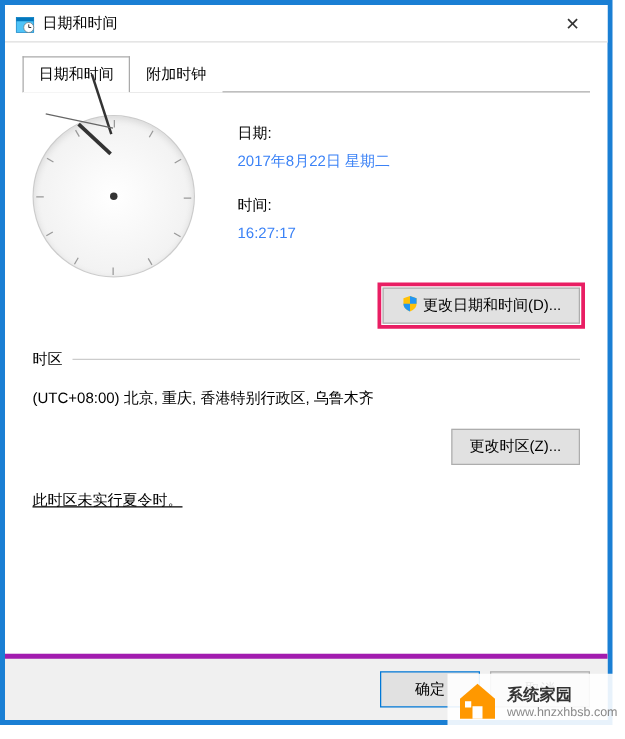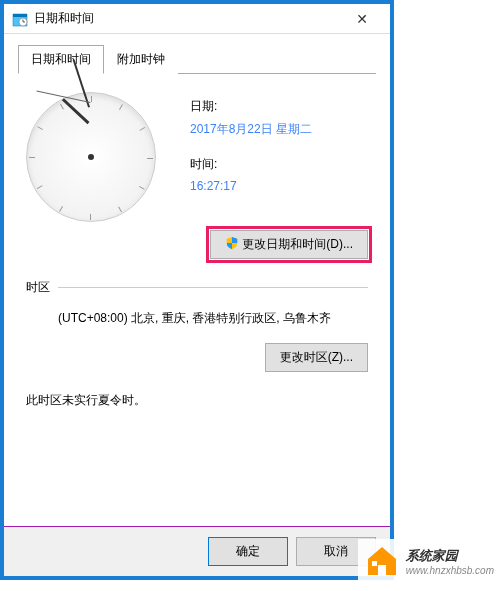--- a/index.html
+++ b/index.html
@@ -1,18 +1,18 @@
 <!DOCTYPE html>
 <html><head>
   <meta charset="utf-8">
   <style>
     * { box-sizing: border-box; margin: 0; padding: 0; }
     body { font-family: "Microsoft YaHei", "Segoe UI", sans-serif; font-size: 12px; background: #fff; width: 500px; height: 591px; position: relative; }
     
-    .window-frame { border: 4px solid #1a7fd4; width: 394px; height: 580px; position: relative; background: #fff; }
+    .window-frame { border: 4px solid #1a7fd4; width: 490px; height: 580px; position: relative; background: #fff; }
     
     .titlebar { background: #fff; height: 30px; display: flex; align-items: center; padding: 0 8px; border-bottom: 1px solid #ddd; }
     .titlebar-icon { width: 16px; height: 16px; margin-right: 6px; }
     .titlebar-text { flex: 1; font-size: 12px; color: #000; }
     .titlebar-close { width: 40px; height: 28px; display: flex; align-items: center; justify-content: center; font-size: 14px; color: #333; cursor: pointer; }
     
     .content { padding: 10px 14px; }
     
     .tabs { display: flex; border-bottom: 1px solid #aaa; margin-bottom: 0; }
     .tab { padding: 5px 12px; font-size: 12px; border: 1px solid transparent; border-bottom: none; cursor: pointer; position: relative; top: 1px; background: #fff; }
@@ -36,29 +36,29 @@
     
     .btn-row { text-align: right; margin-top: 8px; }
     .btn { background: #e1e1e1; border: 1px solid #adadad; padding: 5px 14px; font-size: 12px; cursor: pointer; font-family: inherit; }
     .btn-highlighted { outline: 3px solid #e91e63; outline-offset: 1px; }
     .shield-icon { display: inline-block; width: 14px; height: 14px; vertical-align: -2px; margin-right: 3px; }
     
     .section-header { display: flex; align-items: center; margin: 20px 0 14px 0; }
     .section-title { font-size: 12px; padding-right: 8px; }
     .section-line { flex: 1; height: 1px; background: #ccc; }
     
-    .tz-text { font-size: 12px; margin-bottom: 16px; margin-left: 32px; }
+    .tz-text { font-size: 12px; margin-bottom: 16px; }
     .tz-btn-row { text-align: right; margin-bottom: 20px; }
-    .dst-text { font-size: 12px; margin-bottom: 42px; }
+    .dst-text { font-size: 12px; margin-bottom: 42px; text-decoration: underline; }
     
-    .dialog-footer { position: absolute; bottom: 0; left: 0; right: 0; background: #f0f0f0; border-top: 1px solid #a21caf; padding: 10px 14px; display: flex; justify-content: flex-end; gap: 8px; }
+    .dialog-footer { position: absolute; bottom: 0; left: 0; right: 0; background: #f0f0f0; border-top: 4px solid #a21caf; padding: 10px 14px; display: flex; justify-content: flex-end; gap: 8px; }
     .footer-btn { min-width: 80px; padding: 5px 18px; background: #e1e1e1; border: 1px solid #adadad; font-size: 12px; cursor: pointer; font-family: inherit; }
     .footer-btn.primary { border-color: #0078d7; }
     
-    .watermark { position: absolute; right: 0; bottom: 8px; display: flex; align-items: center; gap: 6px; background: rgba(255,255,255,0.9); padding: 4px 6px; font-style: italic; }
+    .watermark { position: absolute; right: 0; bottom: 8px; display: flex; align-items: center; gap: 6px; background: rgba(255,255,255,0.9); padding: 4px 6px; }
     .wm-icon { width: 36px; height: 36px; }
     .wm-text { font-size: 13px; font-weight: bold; color: #333; }
     .wm-url { font-size: 10px; color: #888; }
   </style>
 </head>
 <body>
 
 <div class="window-frame">
   <div class="titlebar">
     <svg class="titlebar-icon" viewBox="0 0 16 16">

